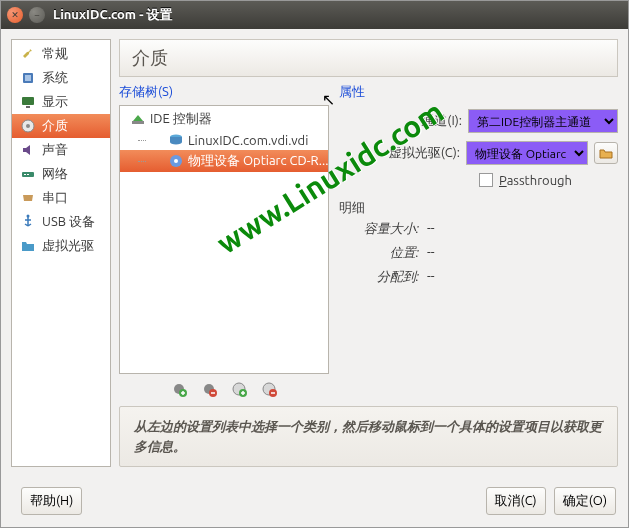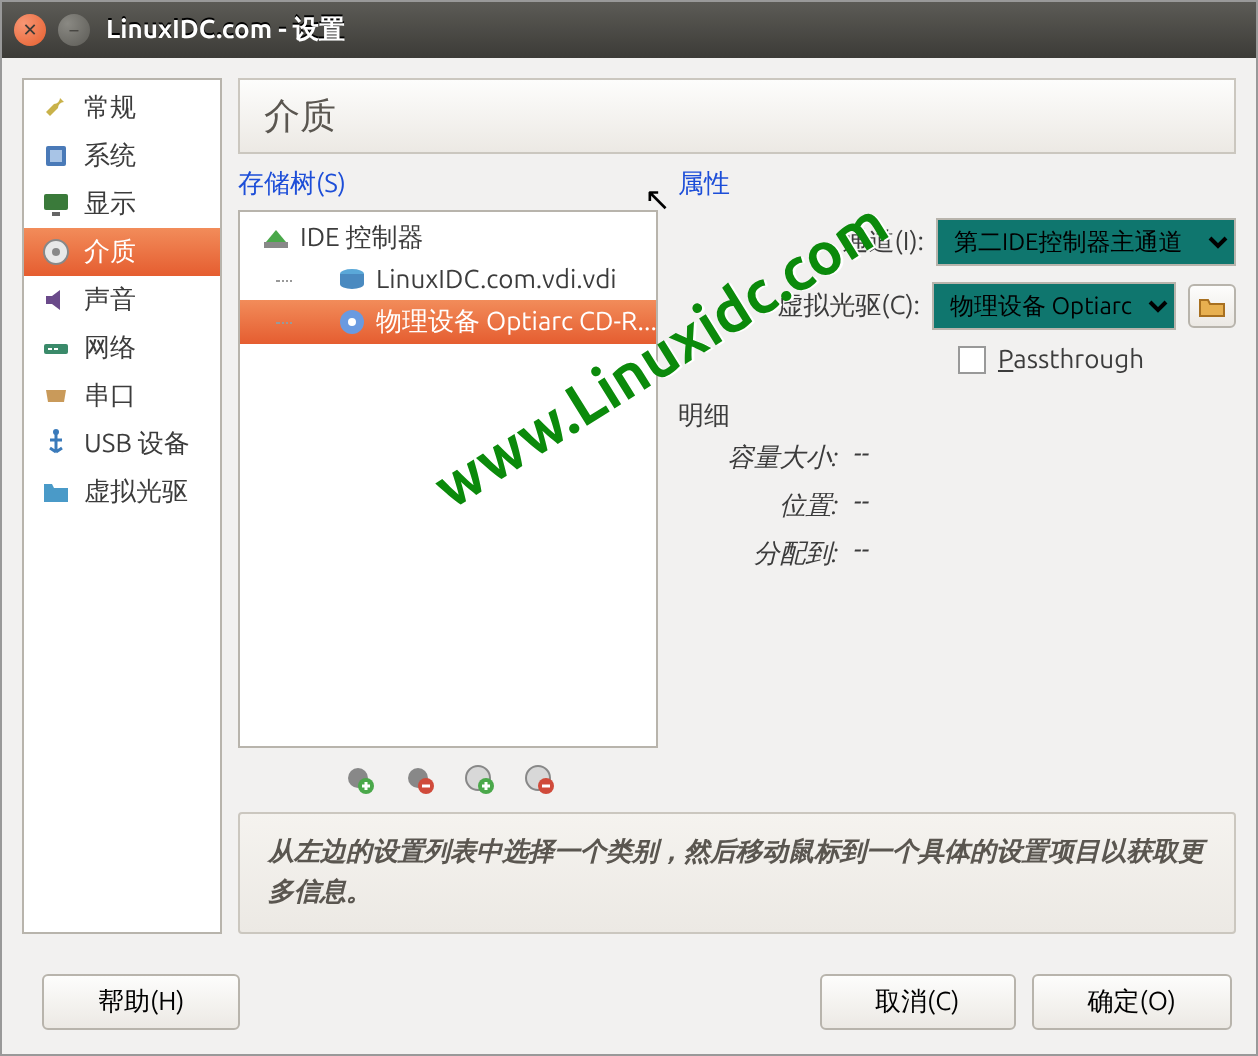--- a/index.html
+++ b/index.html
@@ -26,30 +26,30 @@
 .tree-row.l1 { padding-left: 10px; }
 .tree-row.l2 { padding-left: 48px; position: relative; }
 .tree-row.l2::before { content: ""; position: absolute; left: 18px; top: 50%; width: 8px; border-top: 1px dotted #999; }
 .tree-row.selected { background: linear-gradient(#f28c5a, #e55d30); color: #fff; }
 .tree-toolbar { display: flex; justify-content: center; gap: 12px; padding: 6px 0 2px; }
 .tool-btn { width: 18px; height: 18px; display: flex; align-items: center; justify-content: center; cursor: pointer; }
 .props { flex: 1; display: flex; flex-direction: column; font-size: 13px; min-width: 0; }
 .prop-row { display: flex; align-items: center; gap: 6px; margin: 4px 0; }
 .prop-label { flex: 0 0 auto; text-align: right; }
 .prop-row.right { justify-content: flex-end; }
-select { font-family: inherit; font-size: 12px; height: 24px; border: 1px solid #b8b4ac; background: #0f766e; padding: 0 4px; }
+select { font-family: inherit; font-size: 12px; height: 24px; border: 1px solid #b8b4ac; background: #8b5cf6; padding: 0 4px; }
 .icon-btn { width: 24px; height: 22px; border: 1px solid #b8b4ac; background: linear-gradient(#fdfdfc,#ece9e4); border-radius: 3px; display: flex; align-items: center; justify-content: center; cursor: pointer; }
 .checkbox { width: 14px; height: 14px; border: 1px solid #999; background: #fff; }
 .detail-header { margin-top: 8px; color: #3c3c3c; }
 .detail-row { display: flex; gap: 8px; margin: 3px 0; font-style: italic; }
 .detail-label { width: 80px; text-align: right; }
 .hint { border: 1px solid #cbc7bf; background: linear-gradient(#f5f3ef,#ece9e4); padding: 10px 14px; color: #5a5650; font-style: italic; line-height: 1.5; border-radius: 2px; font-weight: bold; }
 .footer { display: flex; padding: 10px 12px 12px; }
 .footer .spacer { flex: 1; }
-button.btn { font-family: inherit; font-size: 13px; height: 28px; padding: 0 27px; border: 1px solid #b8b4ac; background: linear-gradient(#fdfdfc,#ece9e4); border-radius: 3px; cursor: pointer; margin-left: 8px; }
+button.btn { font-family: inherit; font-size: 13px; height: 28px; padding: 0 8px; border: 1px solid #b8b4ac; background: linear-gradient(#fdfdfc,#ece9e4); border-radius: 3px; cursor: pointer; margin-left: 8px; }
 u { text-decoration: underline; }
 .watermark { position: absolute; left: 200px; top: 160px; font-size: 30px; font-weight: bold; color: #0b8a0b; transform: rotate(-32deg); pointer-events: none; text-shadow: 1px 1px 0 #fff; }
 .cursor { position: absolute; left: 322px; top: 90px; font-size: 16px; color: #000; pointer-events: none; }
 </style>
 </head>
 <body>
 
 <div class="window">
   <div class="titlebar">
     <div class="tb-buttons">

